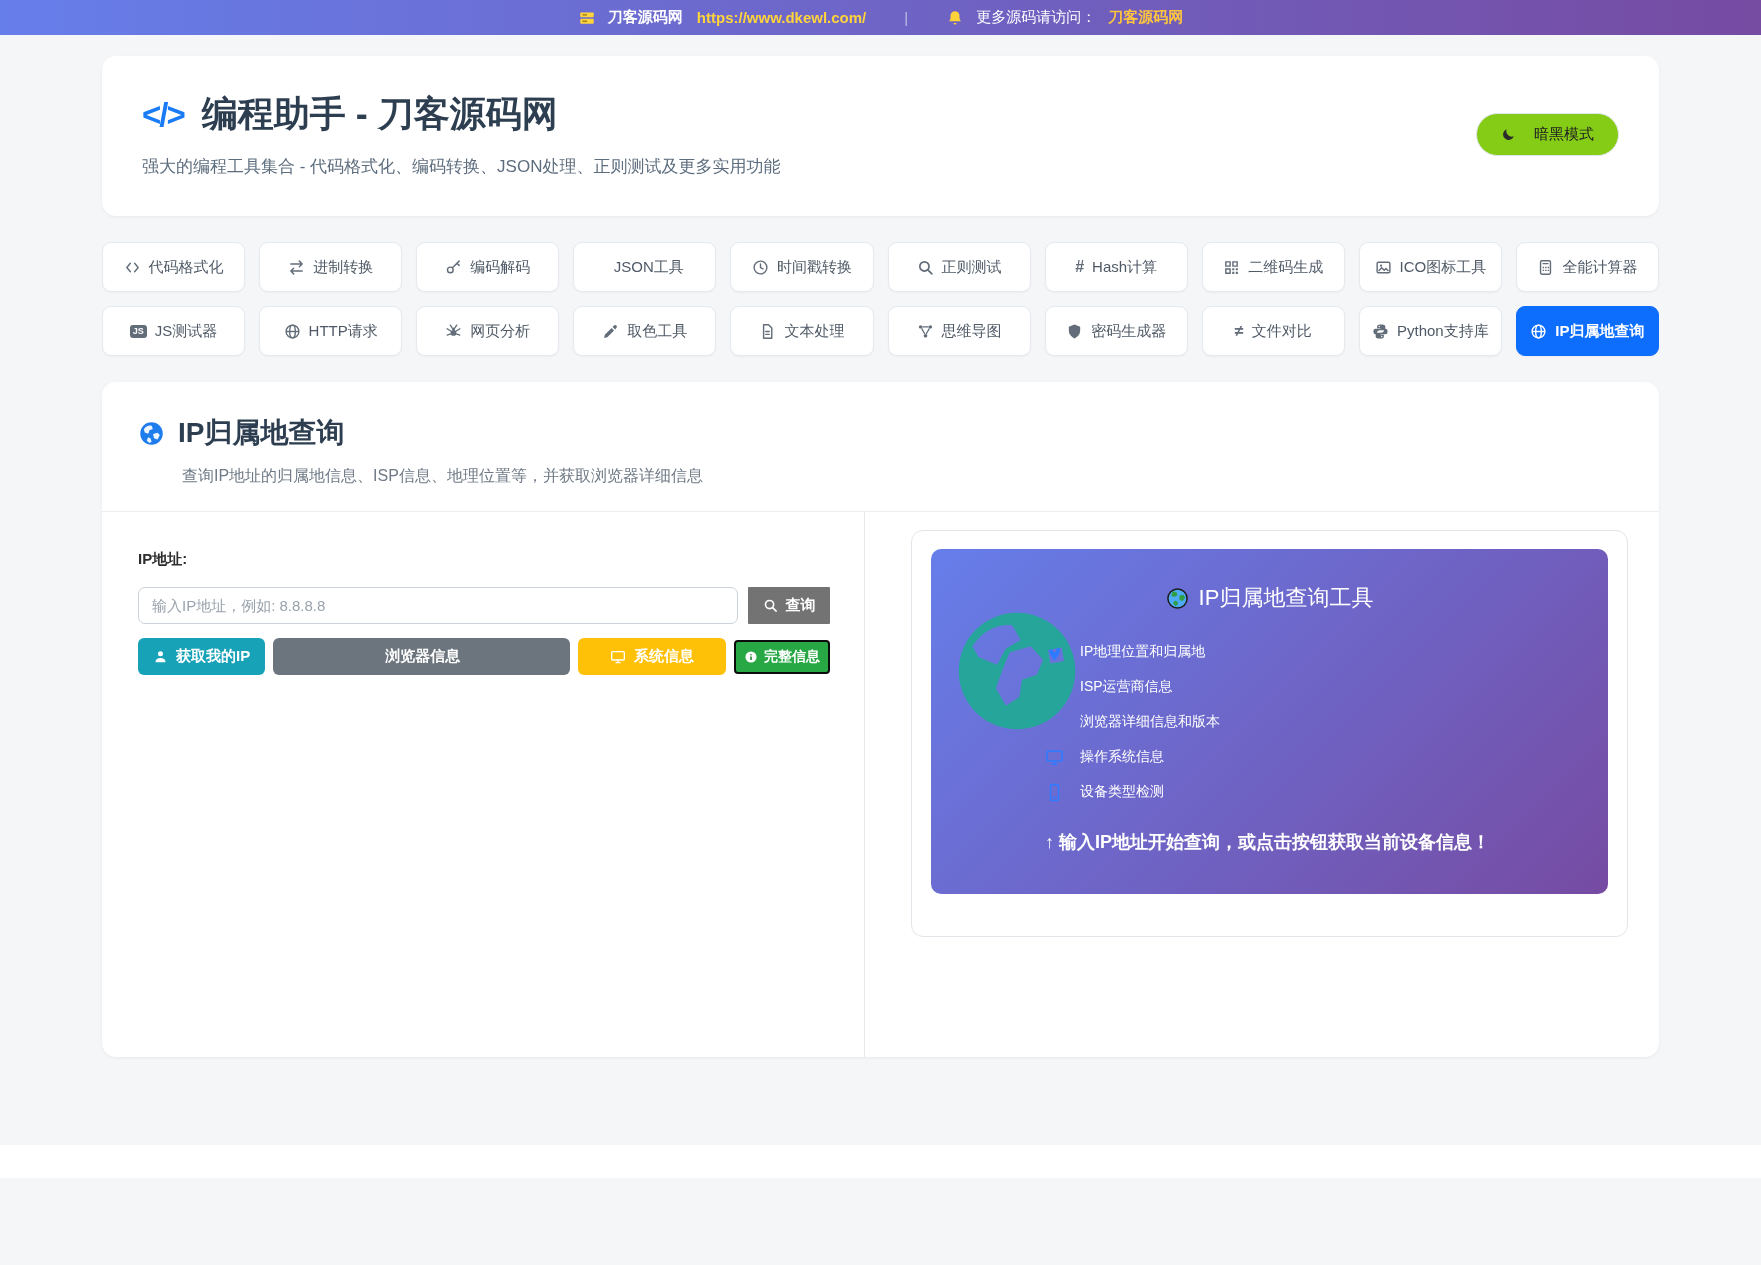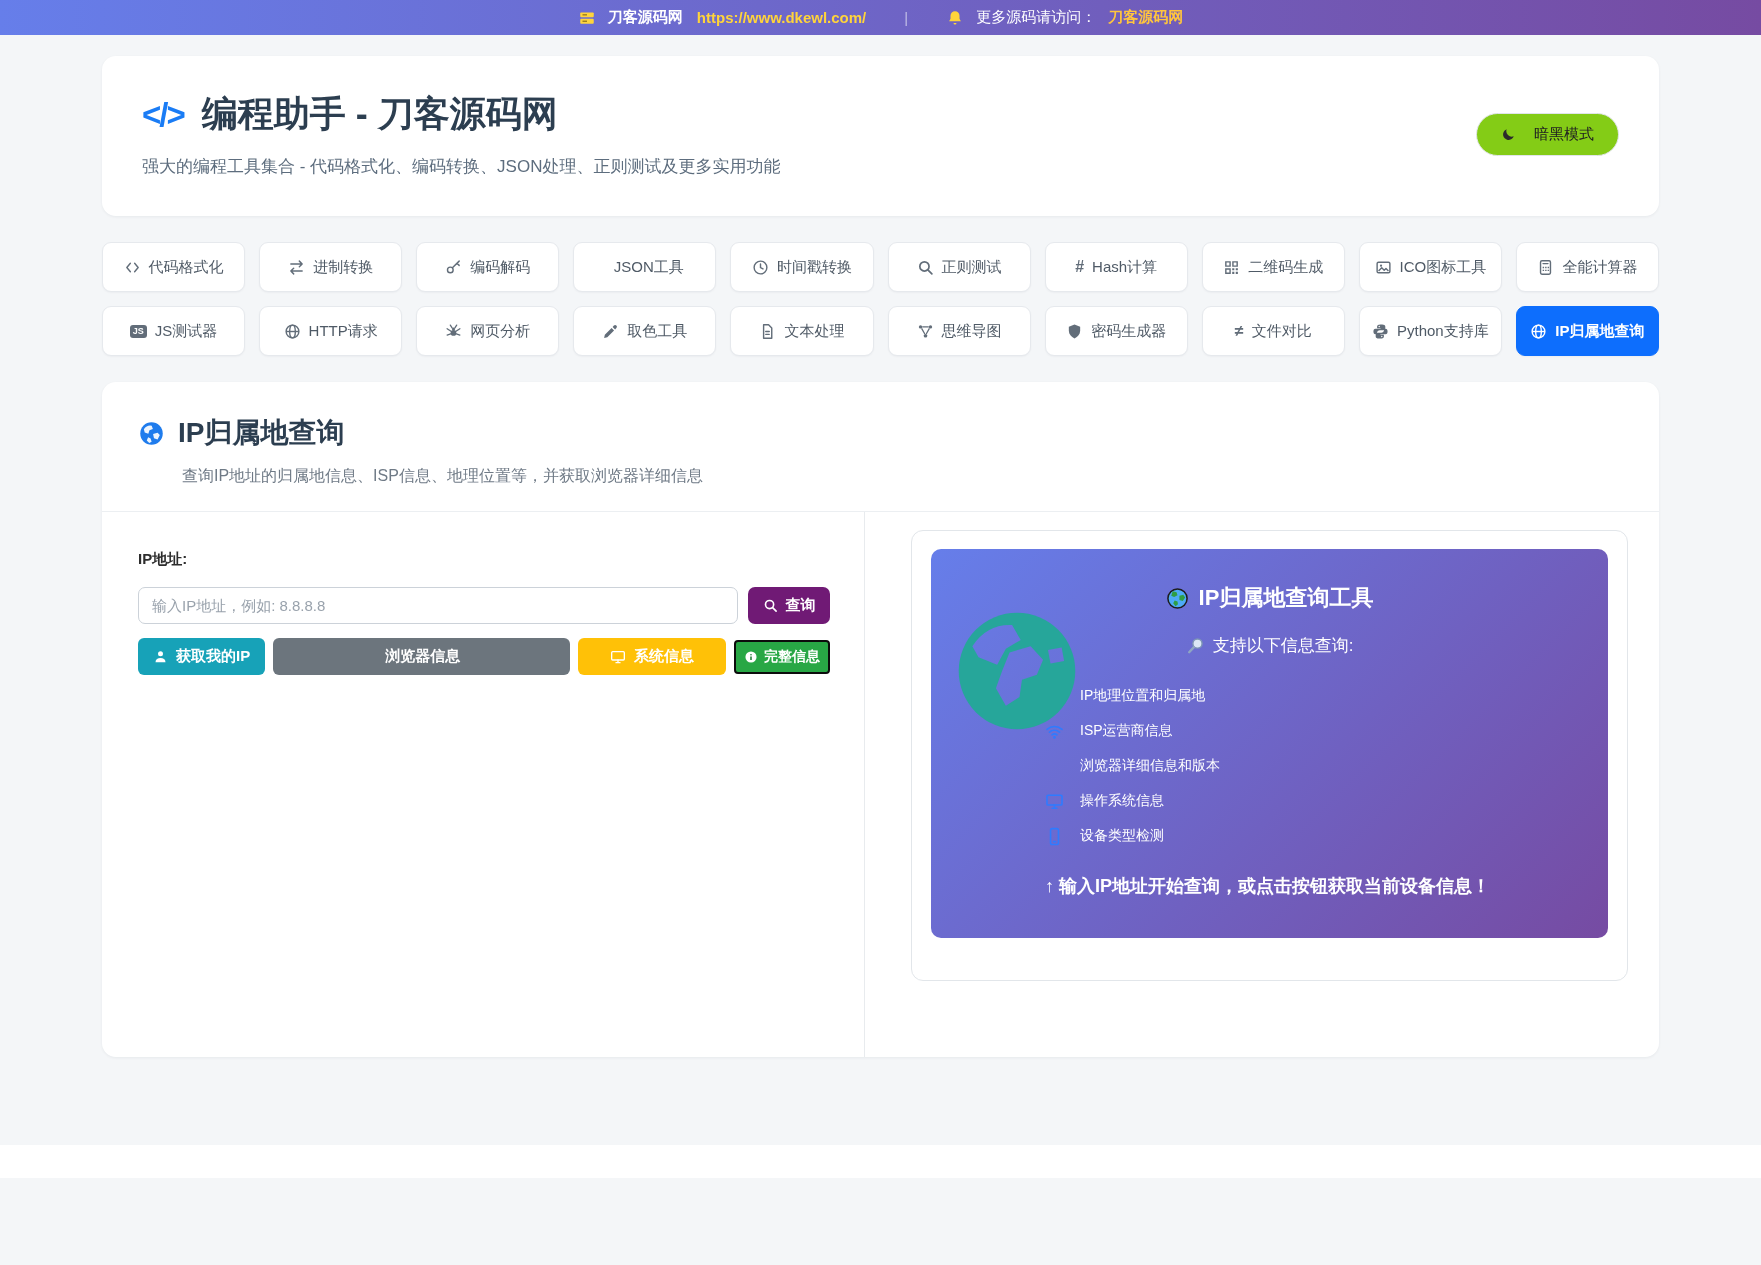--- a/index.html
+++ b/index.html
@@ -58,34 +58,34 @@
   .right-col { flex:1; padding:18px 31px 0 46px; }
 
   .ip-label { font-size:15px; font-weight:700; color:#2d2d2d; display:block; }
   .input-row { display:flex; gap:10px; margin-top:18px; }
   .ip-input { flex:1; height:37px; border:1px solid #ccd2d9; border-radius:7px; padding:0 13px;
     font-size:15px; color:#333; font-family:inherit; outline:none; }
   .ip-input::placeholder { color:#99a2ac; }
   .btn { height:37px; border:none; border-radius:6px; color:#fff; font-size:15px; cursor:pointer;
     display:flex; align-items:center; justify-content:center; gap:8px; font-family:inherit; }
   .btn svg { width:15px; height:15px; }
-  .btn-query { width:82px; background:#701a75; border-radius:7px; font-weight:700; }
+  .btn-query { width:82px; background:#737373; border-radius:1px; font-weight:700; }
   .actions { display:flex; gap:8px; margin-top:14px; }
   .btn-myip { background:#17a2b8; padding:0 15px; font-weight:700; }
   .btn-browser { background:#6c757d; flex:1; justify-content:flex-start; padding-left:112px; font-weight:700; }
   .btn-system { background:#ffc107; padding:0 32px; font-weight:700; }
   .btn-full { background:#28a745; border:2px solid #0c0c0c; border-radius:4px; padding:0 8px; gap:6px; font-size:14px; font-weight:700; height:34px; align-self:center;}
   .btn-full svg { width:14px; height:14px; }
 
   
   .panel-outer { border:1px solid #e2e6ea; border-radius:12px; background:#fff; padding:18px 19px 42px; }
   .panel { position:relative; border-radius:10px; overflow:hidden; color:#fff; text-align:center;
     background:linear-gradient(135deg,#667eea 0%,#764ba2 100%); padding:34px 30px 40px; }
   .big-globe { position:absolute; left:24px; top:60px; width:124px; height:124px; }
-  .panel-title { display:flex; align-items:center; justify-content:center; gap:10px; font-size:22px; font-weight:700; }
+  .panel-title { display:flex; align-items:center; justify-content:center; gap:10px; font-size:22px; font-weight:400; }
   .panel-title .svg-ic { width:23px; height:23px; display:inline-flex; }
   .panel-sub { margin-top:21px; display:flex; align-items:center; justify-content:center; gap:8px; font-size:17px; }
   .panel-sub .svg-ic { width:19px; height:19px; display:inline-flex; }
   .svg-ic svg { width:100%; height:100%; }
   .features { list-style:none; margin:28px 0 0 84px; text-align:left; }
   .feature { display:flex; align-items:center; gap:16px; font-size:14px; margin-bottom:13px; min-height:22px; }
   .feature .svg-icon { width:19px; height:19px; display:inline-flex; color:#2e7bff; flex:0 0 19px; }
   .feature .svg-icon svg { width:100%; height:100%; }
   .feature .icon-blank { width:19px; flex:0 0 19px; }
   .panel-note { margin:27px 0 0 84px; text-align:left; font-size:18px; font-weight:700; }
@@ -385,29 +385,20 @@
                 </svg>
               </span>
               <div class="panel-title">
                 <span class="svg-ic">
                   <svg viewBox="0 0 24 24">
                       <circle cx="12" cy="12" r="10" fill="#4dabf7" stroke="#1d1d1d" stroke-width="1.6"></circle>
                       <path fill="#2f9e44" d="M7 4.5l4 1 1 3-3.5 2-3-1.5zM14 9l4-1 2 3-2.5 3.5-3.5-1zM9 14l3 1 .5 3-2.5 2-2.5-3z"></path>
                     </svg>
                 </span>
                 <span>IP归属地查询工具</span>
-              </div>
-              <div class="panel-sub">
-                <span class="svg-ic">
-                  <svg viewBox="0 0 24 24">
-                      <circle cx="14.5" cy="9.5" r="5.8" fill="#dbe7f5" stroke="#7d95b5" stroke-width="1.8"></circle>
-                      <path d="M10 14L4 20.5" stroke="#8fa6c2" stroke-width="3" stroke-linecap="round"></path>
-                    </svg>
-                </span>
-                <span>支持以下信息查询:</span>
               </div>
               <ul class="features">
                   <li class="feature">
                     <span class="svg-icon">
                       <svg viewBox="0 0 24 24" aria-hidden="true">
                         <path fill="currentColor" d="M12 2a7 7 0 0 0-7 7c0 5.2 7 13 7 13s7-7.8 7-13a7 7 0 0 0-7-7zm0 9.5a2.5 2.5 0 1 1 0-5 2.5 2.5 0 0 1 0 5z"></path>
                       </svg>
                     </span>
                     <span>IP地理位置和归属地</span>
                   </li>

